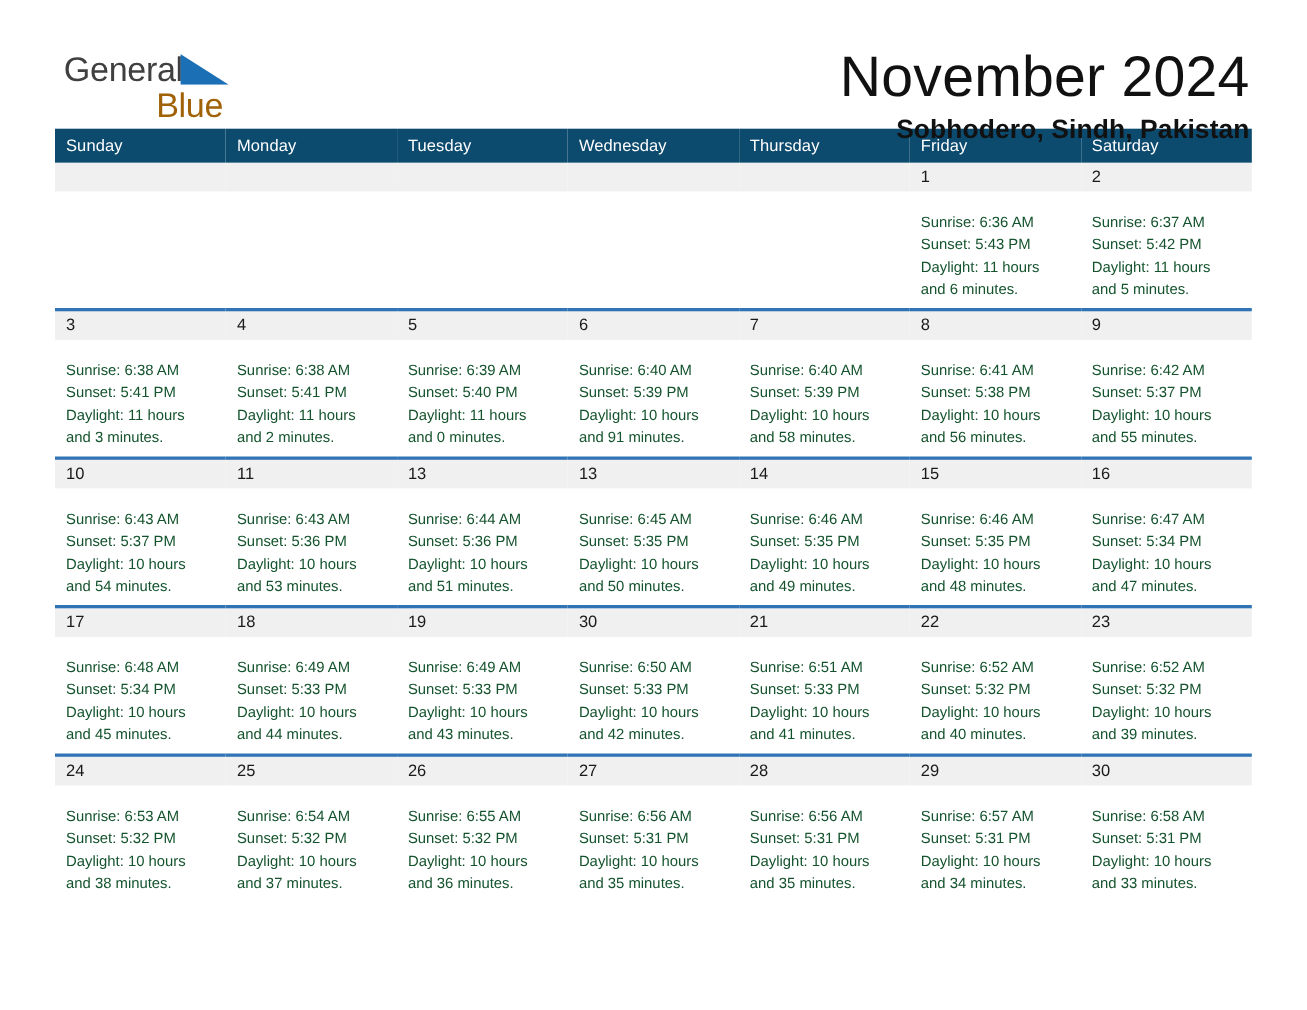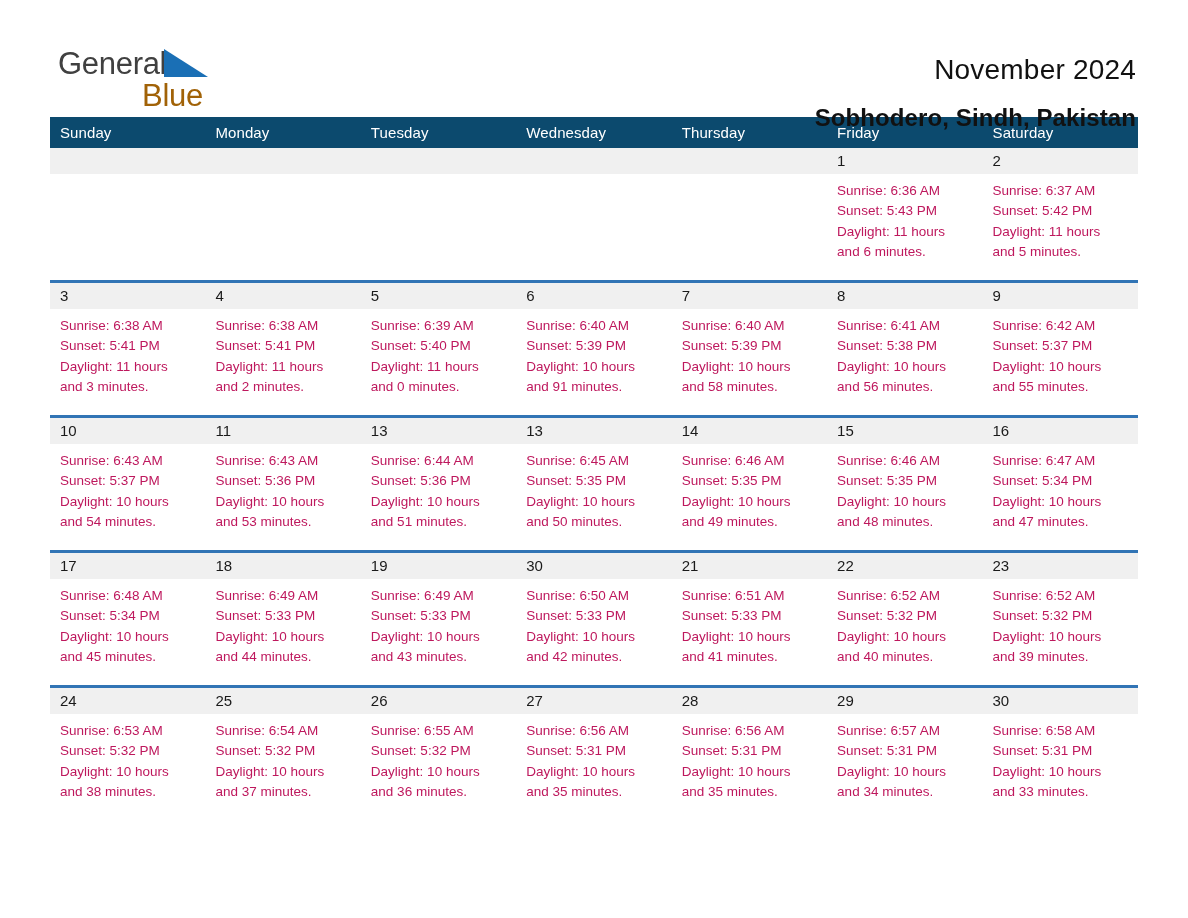--- a/index.html
+++ b/index.html
@@ -58,21 +58,21 @@
     line-height: 34px;
     letter-spacing: -0.3px;
     color: #a16207;
     font-weight: 400;
   }
   .titles {
     text-align: right;
     padding-right: 2px;
   }
   .month-title {
-    font-size: 28px;
+    font-size: 52px;
     line-height: 46px;
     font-weight: 400;
     color: #111111;
     letter-spacing: 0.2px;
   }
   .location-title {
     font-size: 24px;
     line-height: 30px;
     font-weight: 700;
     color: #111111;
@@ -116,24 +116,24 @@
   .daynum-band {
     background: #f0f0f0;
     height: 26px;
     box-sizing: border-box;
     padding: 3px 0 0 10px;
     font-size: 15px;
     line-height: 20px;
     color: #1a1a1a;
   }
   .cell-body {
-    padding: 7px 10px 0 10px;
+    padding: 18px 10px 0 10px;
     font-size: 13.5px;
     line-height: 20.4px;
-    color: #be185d;
+    color: #14532d;
   }
   .cell-body .ln { white-space: nowrap; }
   td.empty .daynum-band { background: #f0f0f0; }
   td.empty .cell-body { visibility: hidden; }
 </style>
 </head>
 <body>
 
 <div class="page">
 

